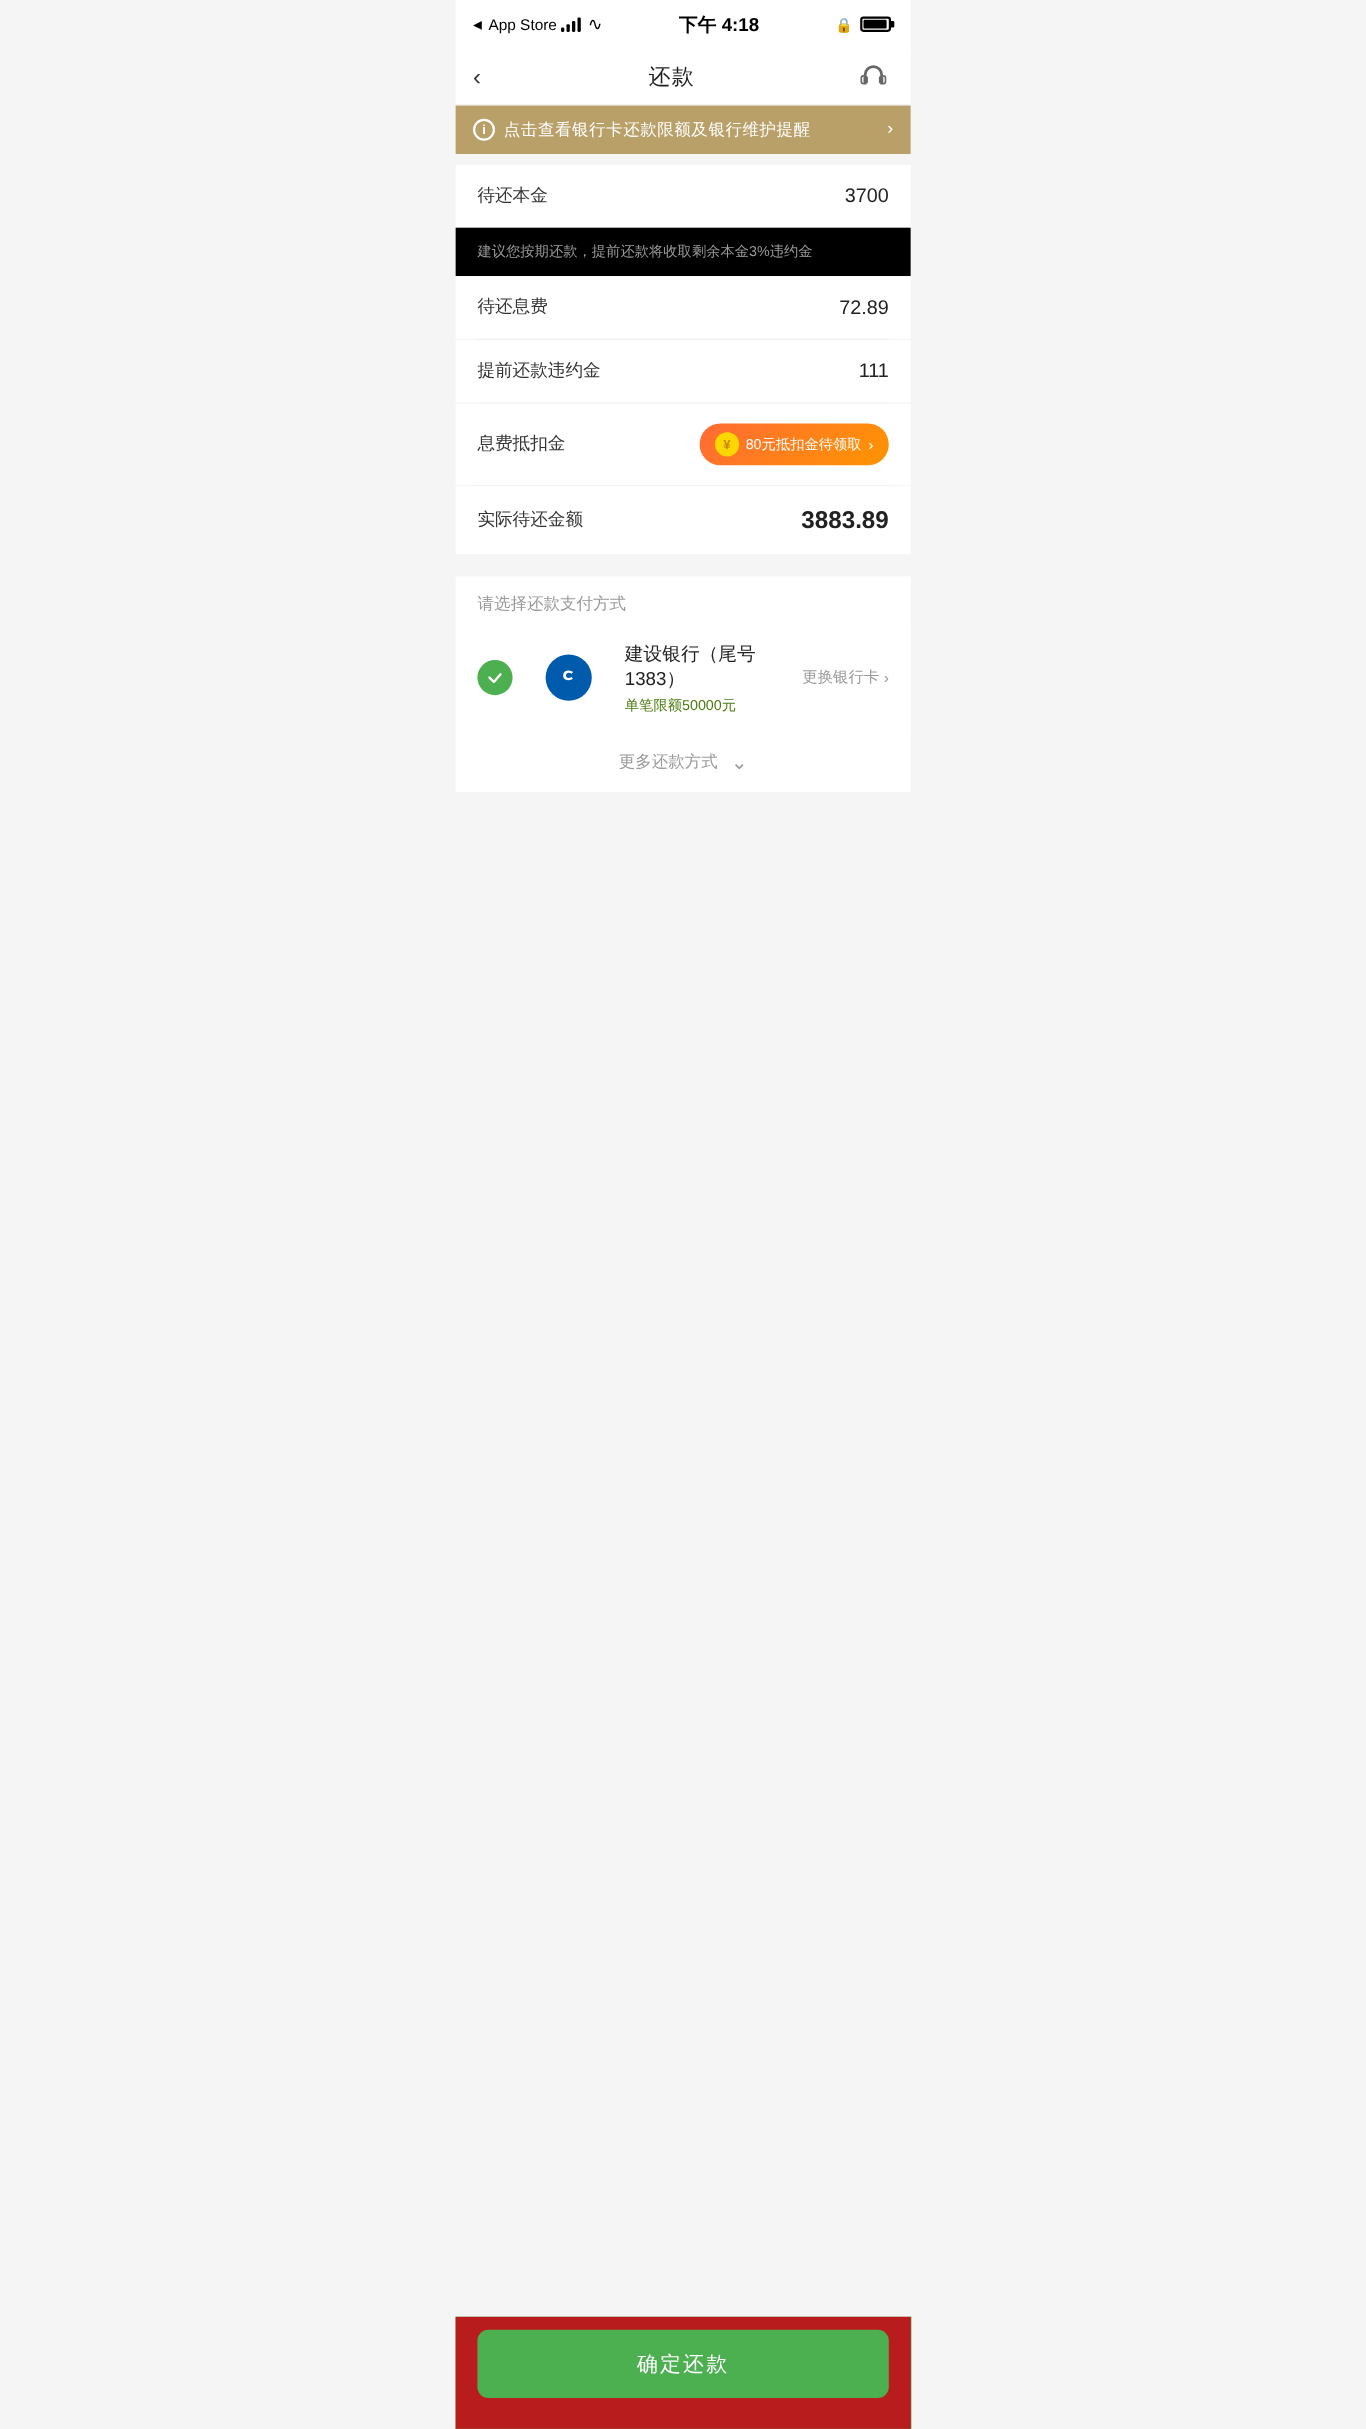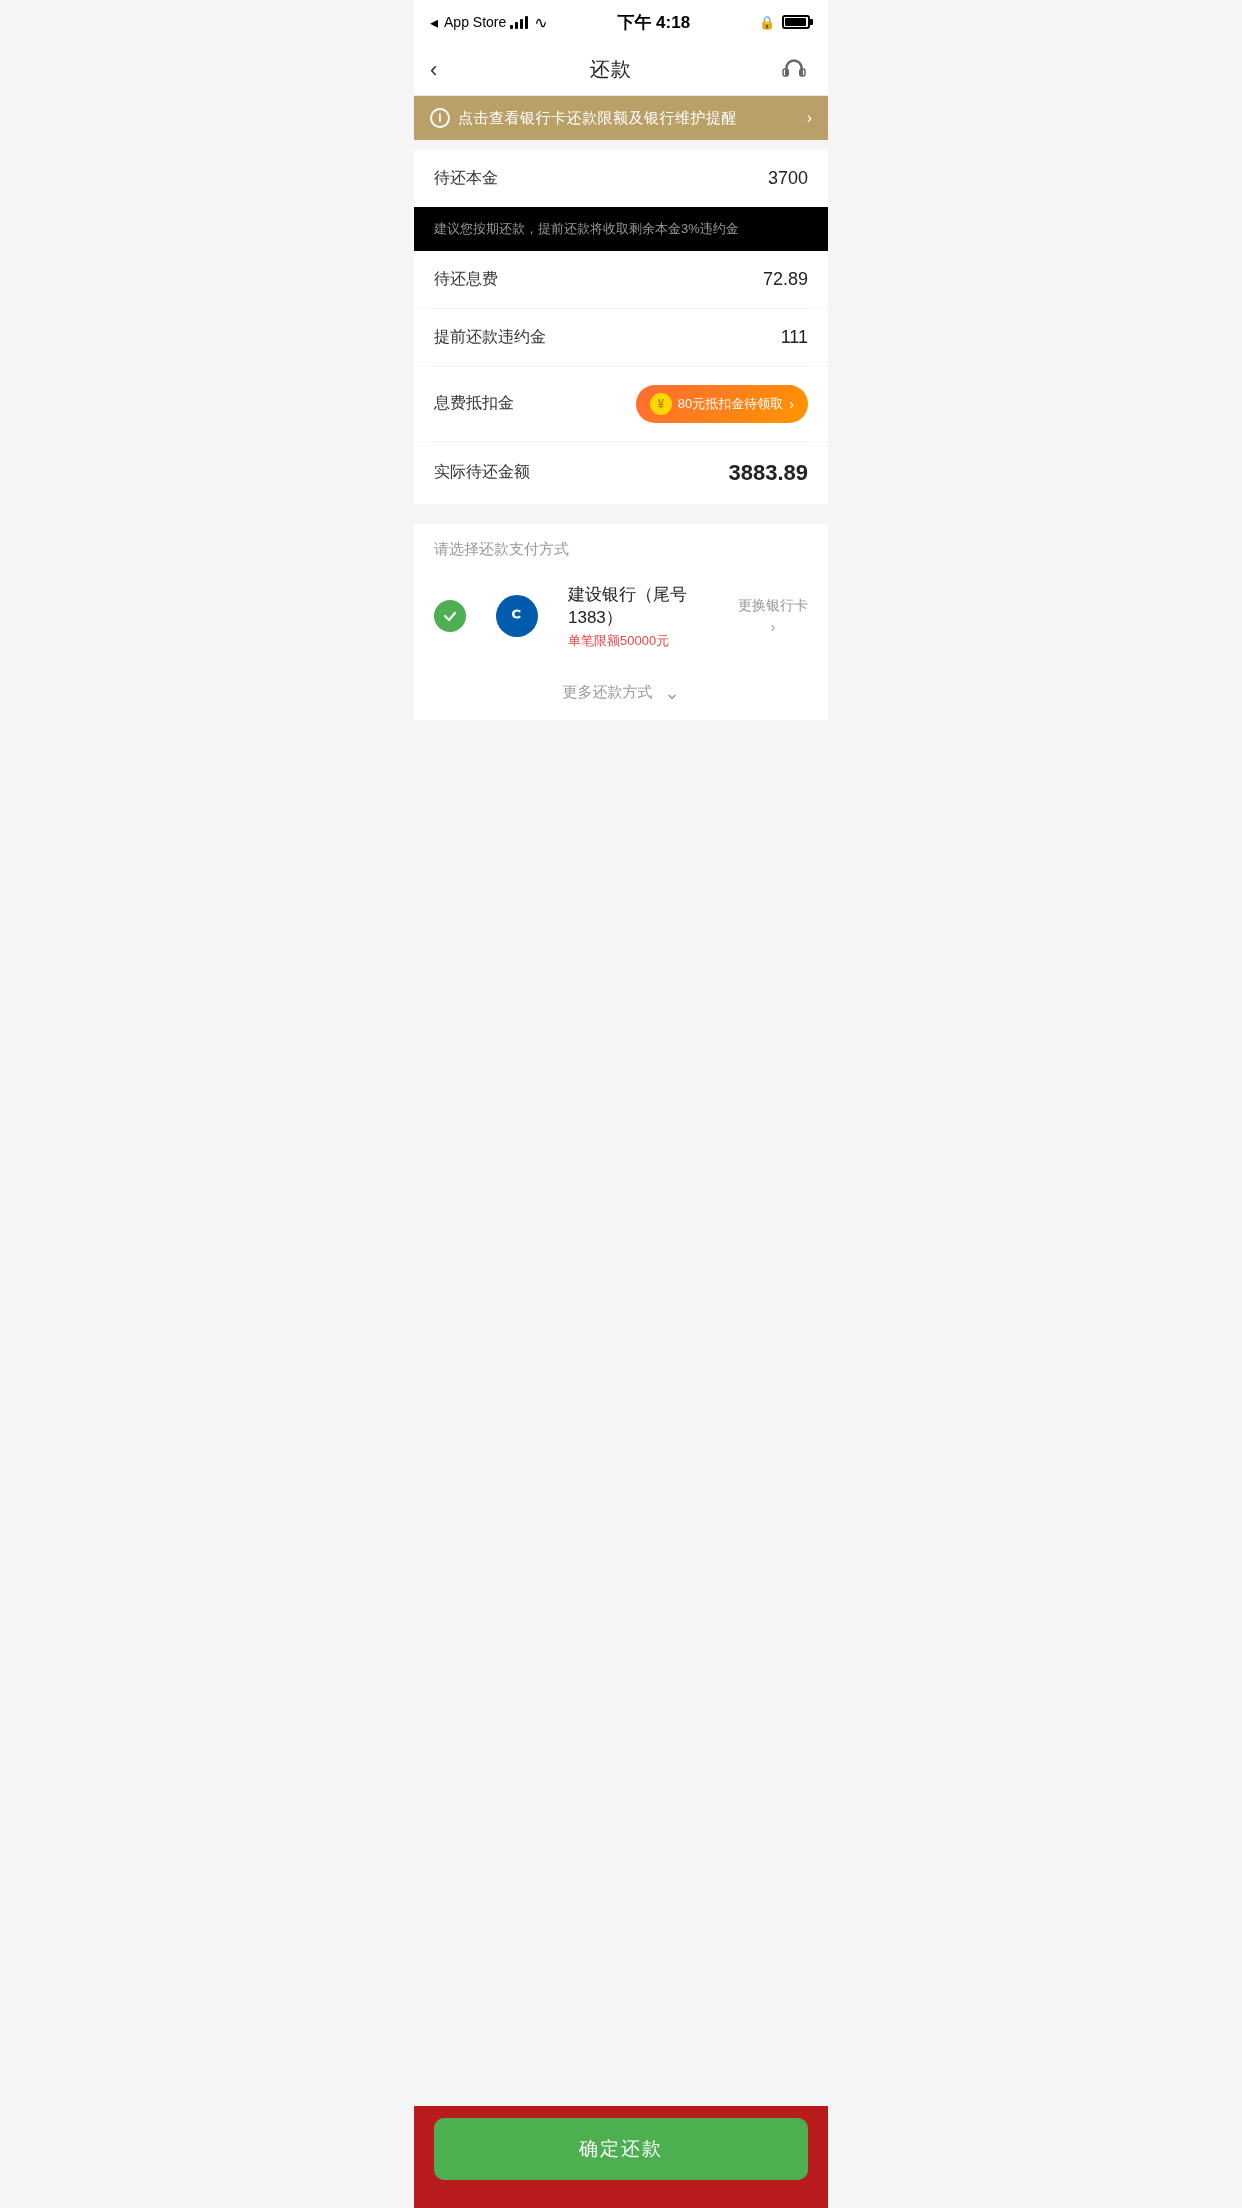--- a/index.html
+++ b/index.html
@@ -313,30 +313,29 @@
     }
 
     .bank-name {
       font-size: 17px;
       color: #222;
       font-weight: 500;
     }
 
     .bank-limit {
       font-size: 13px;
-      color: #ef4444;
+      color: #4d7c0f;
       margin-top: 3px;
     }
 
     .change-bank {
       display: flex;
       align-items: center;
       gap: 4px;
       cursor: pointer;
-      flex-direction: column;
     }
 
     .change-bank-text {
       font-size: 14px;
       color: #999;
     }
 
     .change-bank-arrow {
       font-size: 14px;
       color: #999;

